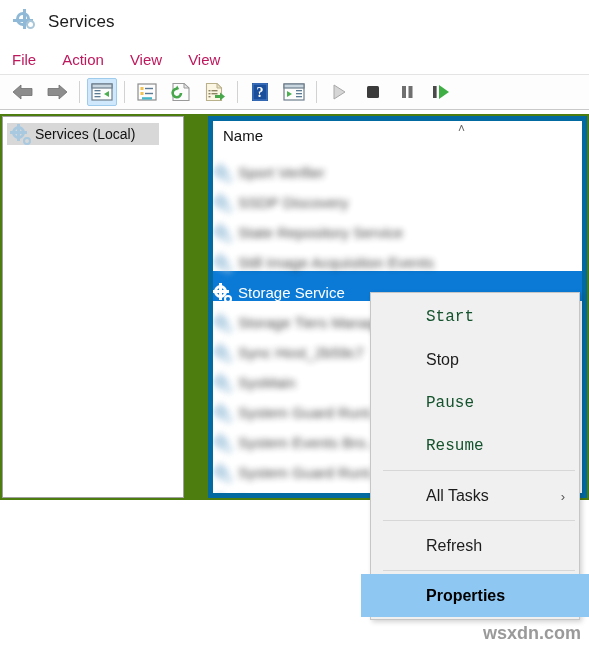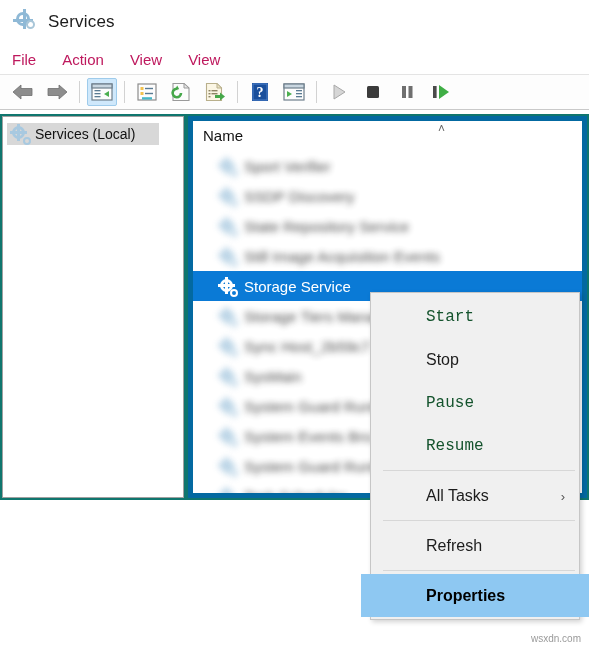--- a/index.html
+++ b/index.html
@@ -126,21 +126,22 @@
   .tb-sep {
     width: 1px; height: 22px; background: #d2d2d2; margin: 0 5px;
   }
 
   
   .content {
     position: absolute;
     left: 0; top: 114px;
     width: 589px; height: 386px;
     display: flex;
-    background: #0f766e;
+    background: #4d7c0f;
+    gap: 20px;
   }
 
   .tree-pane {
     width: 182px;
     background: #ffffff;
     border: 1px solid #a0a0a0;
     border-right: 1px solid #a0a0a0;
     margin: 2px 0 2px 2px;
     padding-top: 6px;
   }
@@ -177,22 +178,22 @@
   }
   .sort-caret {
     position: absolute;
     left: 245px; top: 2px;
     font-size: 12px; color: #666; line-height: 1;
   }
   .rows { position: relative; }
   .row {
     height: 30px;
     display: flex;
-    align-items: center;
-    padding-left: 26px;
+    align-items: flex-end;
+    padding-left: 0;
   }
   .row .r-icon { width: 17px; height: 17px; position: relative; margin-right: 8px; flex: none; }
   .row .r-label {
     font-size: 15px; color: #1b1b1b; white-space: nowrap;
   }
   .row.blurred { filter: blur(3.2px); opacity: .85; }
   .row.blurred .r-label { color: #2a2a2a; }
   .row.selected {
     background: #0a7ad6;
     width: 100%;
@@ -259,24 +260,25 @@
   .ctx-sep {
     height: 1px;
     background: #d7d7d7;
     margin: 3px 4px 3px 12px;
   }
 
   
   .wsxdn {
     position: absolute;
     right: 8px; bottom: 4px;
-    font-size: 10px;
+    font-size: 18px;
     color: #9a9a9a;
     font-family: "Liberation Sans", sans-serif;
     z-index: 20;
+    font-weight: bold;
   }
 </style>
 </head>
 <body>
 
 <div id="app">
 
   <div class="titlebar">
     <div class="title-icon">
       <span class="gear big"></span>

